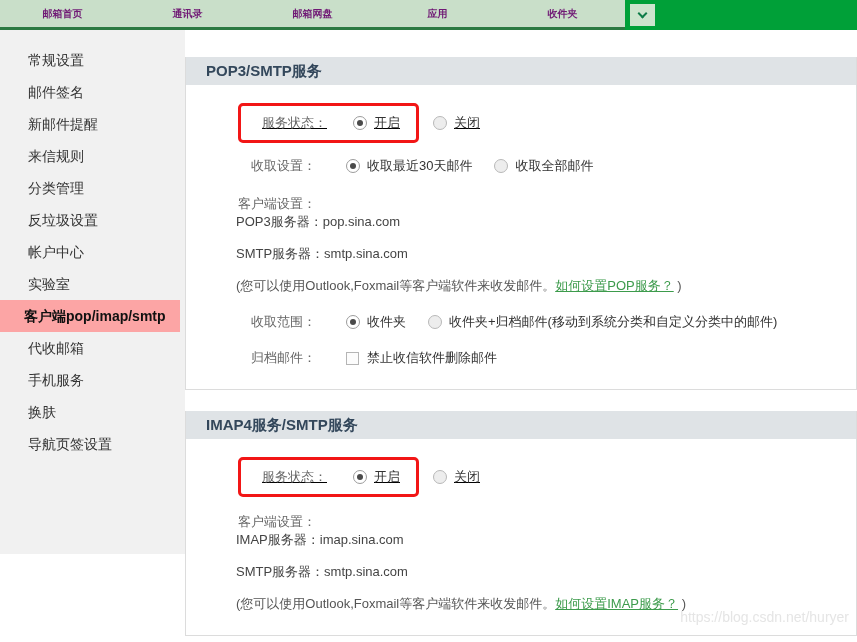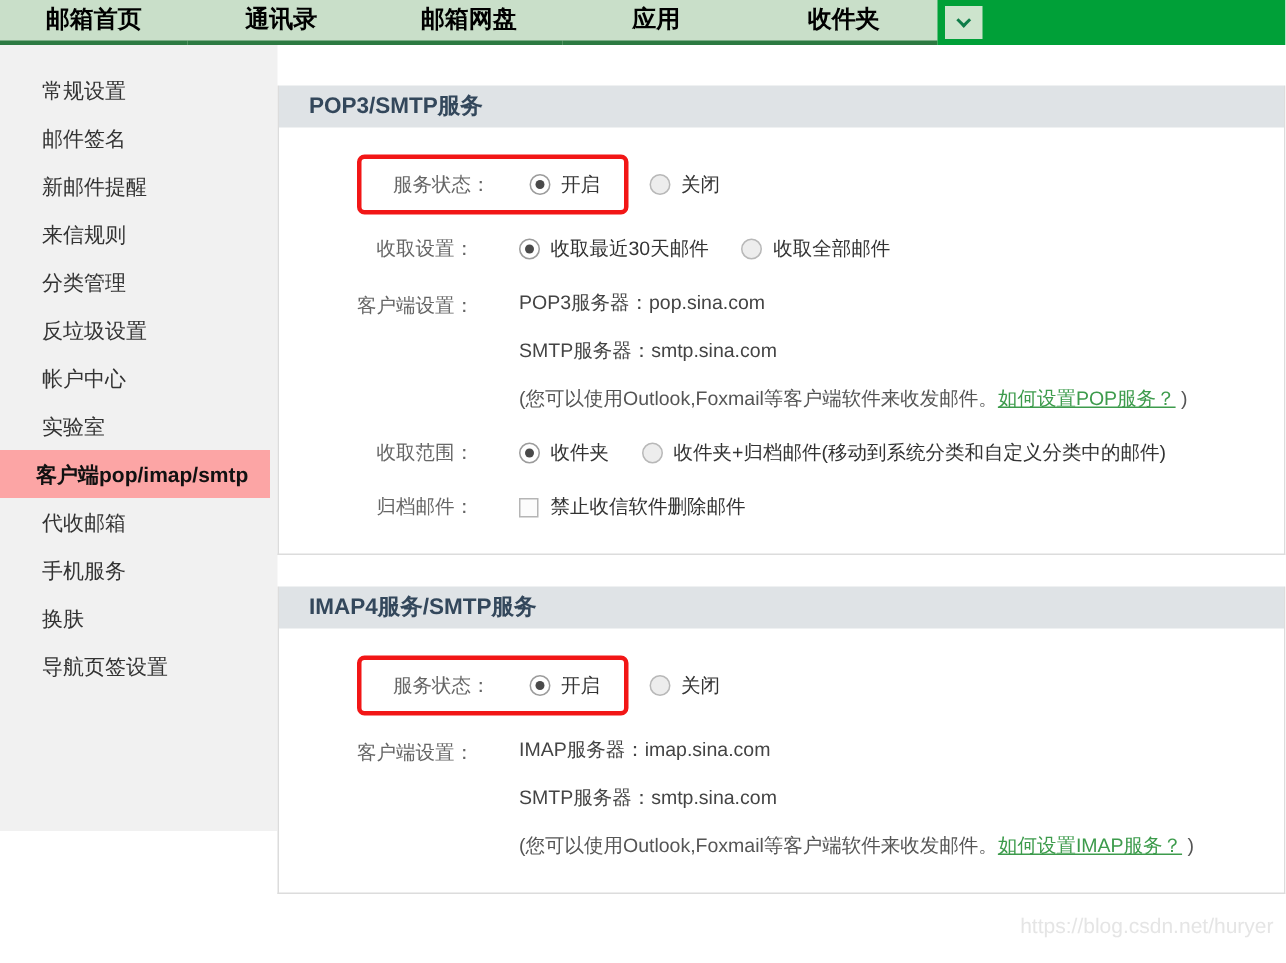--- a/index.html
+++ b/index.html
@@ -4,22 +4,22 @@
 <style>
   * { margin:0; padding:0; box-sizing:border-box; }
   html,body { width:857px; height:642px; }
   body {
     font-family:"Liberation Sans","DejaVu Sans",sans-serif;
     background:#ffffff; position:relative; overflow:hidden;
   }
   
   .nav { display:flex; height:30px; background:#c9dfc9; }
   .nav-tab {
-    width:125px; text-align:center; line-height:27px; font-size:16px;
-    font-weight:bold; color:#000000; border-bottom:3px solid #2c7a42;
+    width:125px; text-align:center; line-height:27px; font-size:10px;
+    font-weight:bold; color:#701a75; border-bottom:3px solid #2c7a42;
     cursor:pointer; white-space:nowrap;
   }
   .nav-active {
     width:120px; background:#0e7c48; color:#ffffff; line-height:30px;
     text-align:center; font-size:14px; font-weight:bold; cursor:pointer;
   }
   .nav-right { flex:1; background:#00a038; display:flex; align-items:center; }
   .nav-dropdown {
     width:25px; height:22px; background:#cde4cd; margin-left:5px;
     display:flex; align-items:center; justify-content:center; cursor:pointer;
@@ -43,41 +43,41 @@
   
   .section-box { border:1px solid #dcdcdc; border-top:none; margin-bottom:21px; background:#fff; }
   .section-header {
     height:28px; line-height:28px; background:#dfe3e6; padding-left:20px;
     font-size:15px; font-weight:bold; color:#33475b;
   }
   .section-content { padding:16px 10px 22px 20px; }
   .row { display:flex; align-items:center; margin-bottom:18px; font-size:13px; }
   .row:last-child { margin-bottom:0; }
   .row-label { width:110px; text-align:right; color:#666; flex-shrink:0; }
-  .row.multi { align-items:flex-start; }
+  .row.multi { align-items:flex-start;flex-direction:column; }
   .row.multi .row-label { padding-top:2px; }
   .option { display:flex; align-items:center; color:#333; cursor:pointer; white-space:nowrap; }
   .opt-first { margin-left:30px; }
   .opt-next  { margin-left:22px; }
   .radio {
     width:14px; height:14px; border-radius:50%; border:1px solid #9c9c9c;
     background:#fff; display:inline-block; position:relative; margin-right:7px;
     flex-shrink:0; cursor:pointer;
   }
   .radio.selected::after {
     content:""; position:absolute; left:3px; top:3px; width:6px; height:6px;
     border-radius:50%; background:#4a4a4a;
   }
   .radio.unselected { background:#ededed; border-color:#b8b8b8; }
   .checkbox {
     width:13px; height:13px; border:1px solid #b5b5b5; background:#fcfcfc;
     margin-right:8px; flex-shrink:0; cursor:pointer;
   }
   
-  .status-row { margin:2px 0 14px 0; }
+  .status-row { margin:2px 0 14px 0;text-decoration:underline; }
   .red-highlight-box {
     display:flex; align-items:center; border:3px solid #f21616;
     border-radius:5px; padding:8px 16px 8px 8px; margin-left:32px;
   }
   .red-highlight-box .row-label { width:78px; }
   .red-highlight-box .option { margin-left:26px; }
   .status-row .opt-off { margin-left:14px; }
   
   .lines { margin-left:30px; }
   .line { color:#444; margin-bottom:14px; font-size:13px; white-space:nowrap; }

